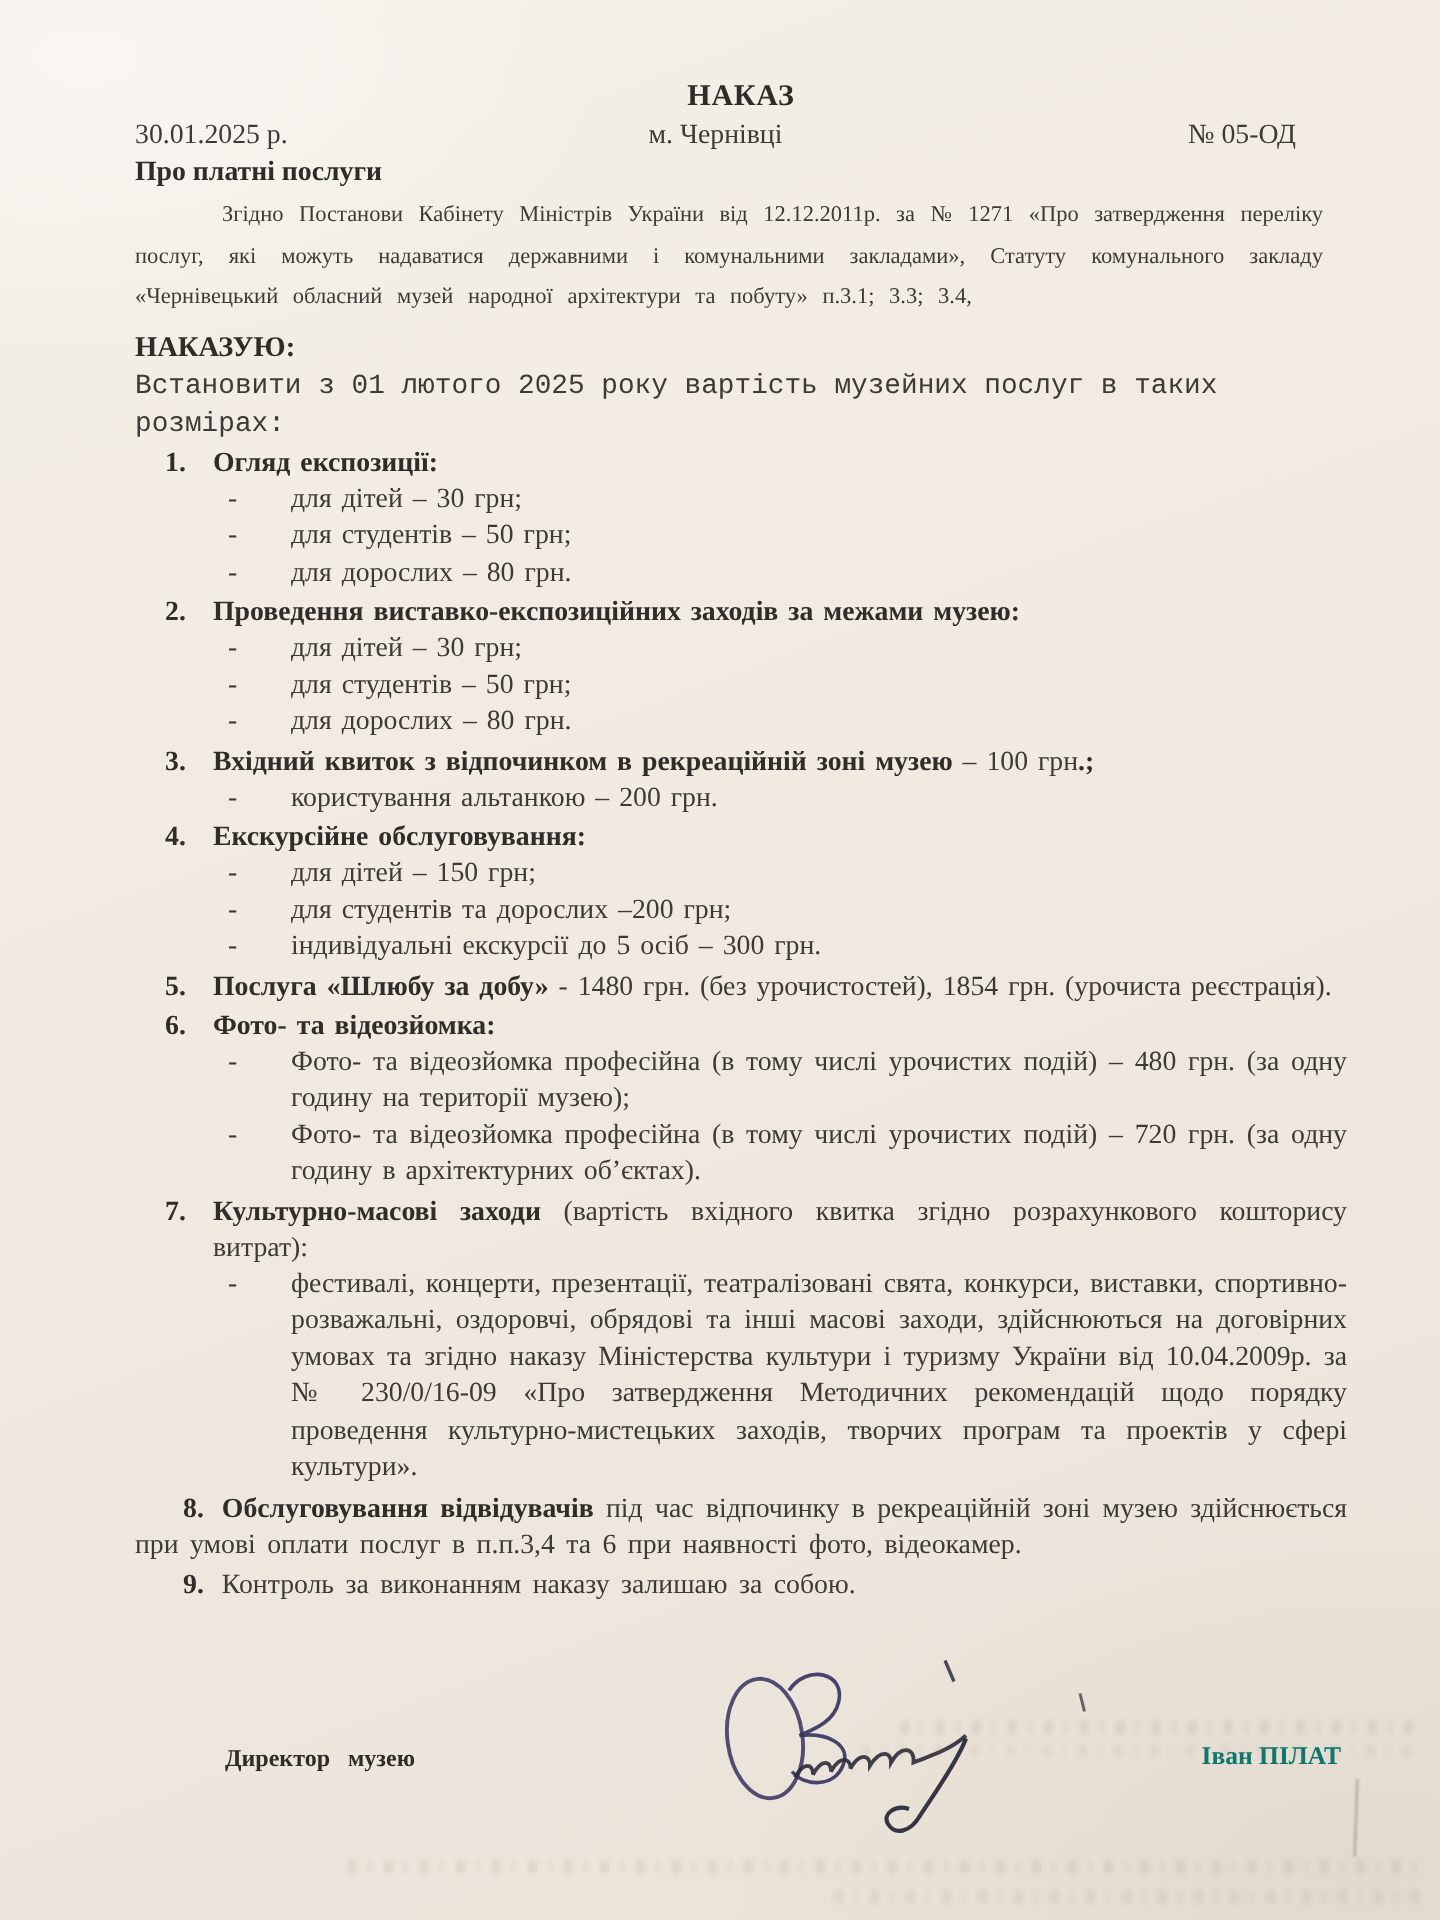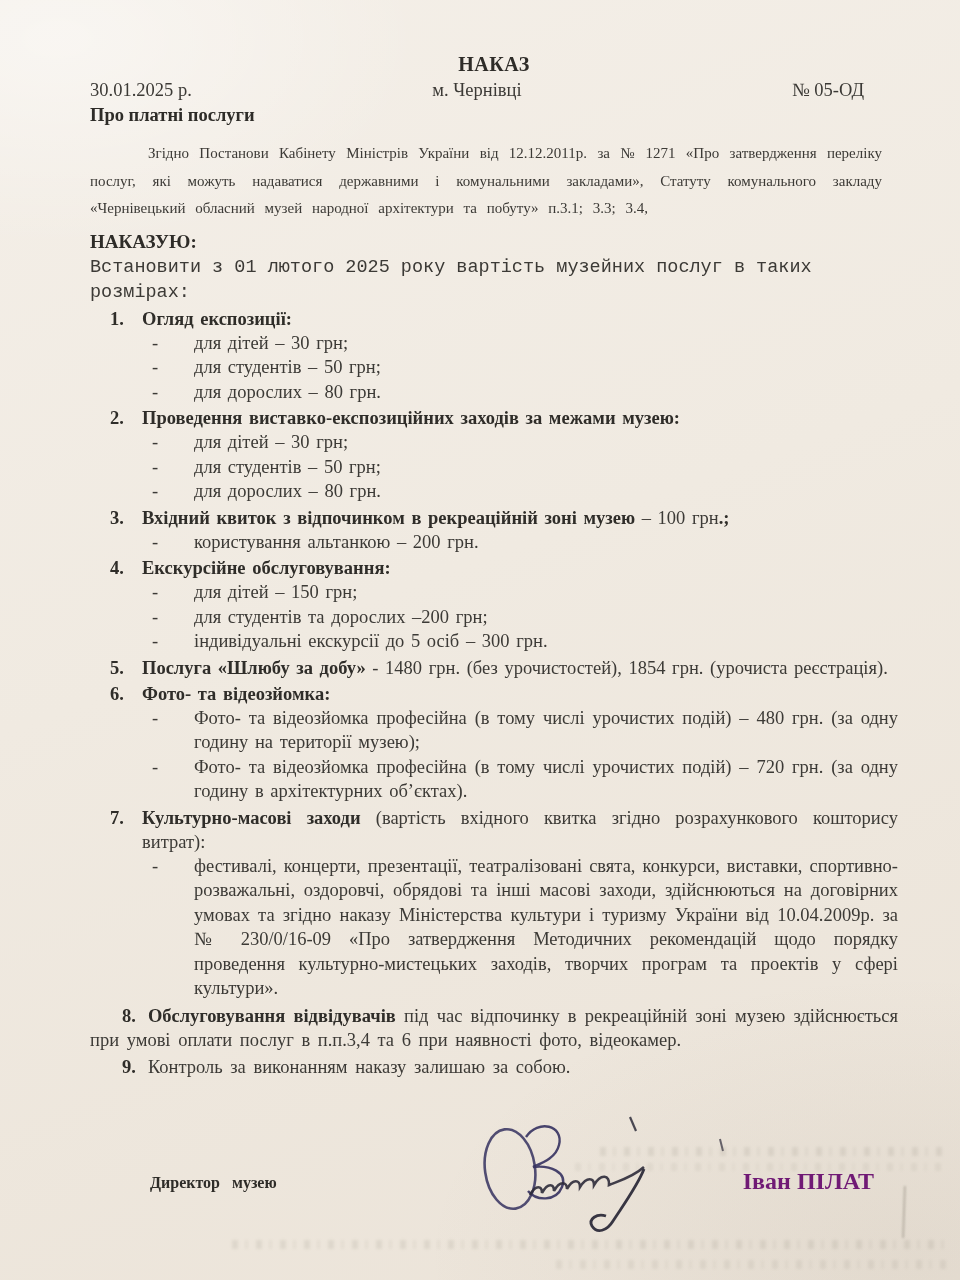--- a/index.html
+++ b/index.html
@@ -46,21 +46,21 @@
     align-items: baseline;
     line-height: 25px;
   }
   .meta-row .m-left  { flex: 1 1 0; text-align: left; }
   .meta-row .m-mid   { flex: 1 1 0; text-align: center; }
   .meta-row .m-right { flex: 1 1 0; text-align: right; padding-right: 34px; }
   .subject {
     font-weight: bold;
     color: #2e2c28;
     line-height: 24px;
-    margin-bottom: 13px;
+    margin-bottom: 3px;
   }
   .preamble {
     margin: 0 16px 5px 0;
     text-align: justify;
     text-indent: 58px;
     font-size: 15px;
     line-height: 27.5px;
     word-spacing: 6px;
   }
   .orderword {
@@ -93,22 +93,22 @@
     position: relative;
     margin-top: 40px;
     height: 120px;
   }
   .sig-title {
     position: absolute; left: 60px; top: 52px;
     font-weight: bold; color: #2e2c28; font-size: 16px;
     word-spacing: 8px;
   }
   .sig-name {
-    position: absolute; right: 24px; top: 50px;
-    font-weight: bold; color: #701a75; font-size: 24px;
+    position: absolute; right: 4px; top: 50px;
+    font-weight: bold; color: #0f766e; font-size: 17px;
   }
   .sig-svg {
     position: absolute; left: 380px; top: -12px;
     width: 290px; height: 135px;
   }
 
   
   .ghost {
     position: absolute;
     filter: blur(1.6px);

